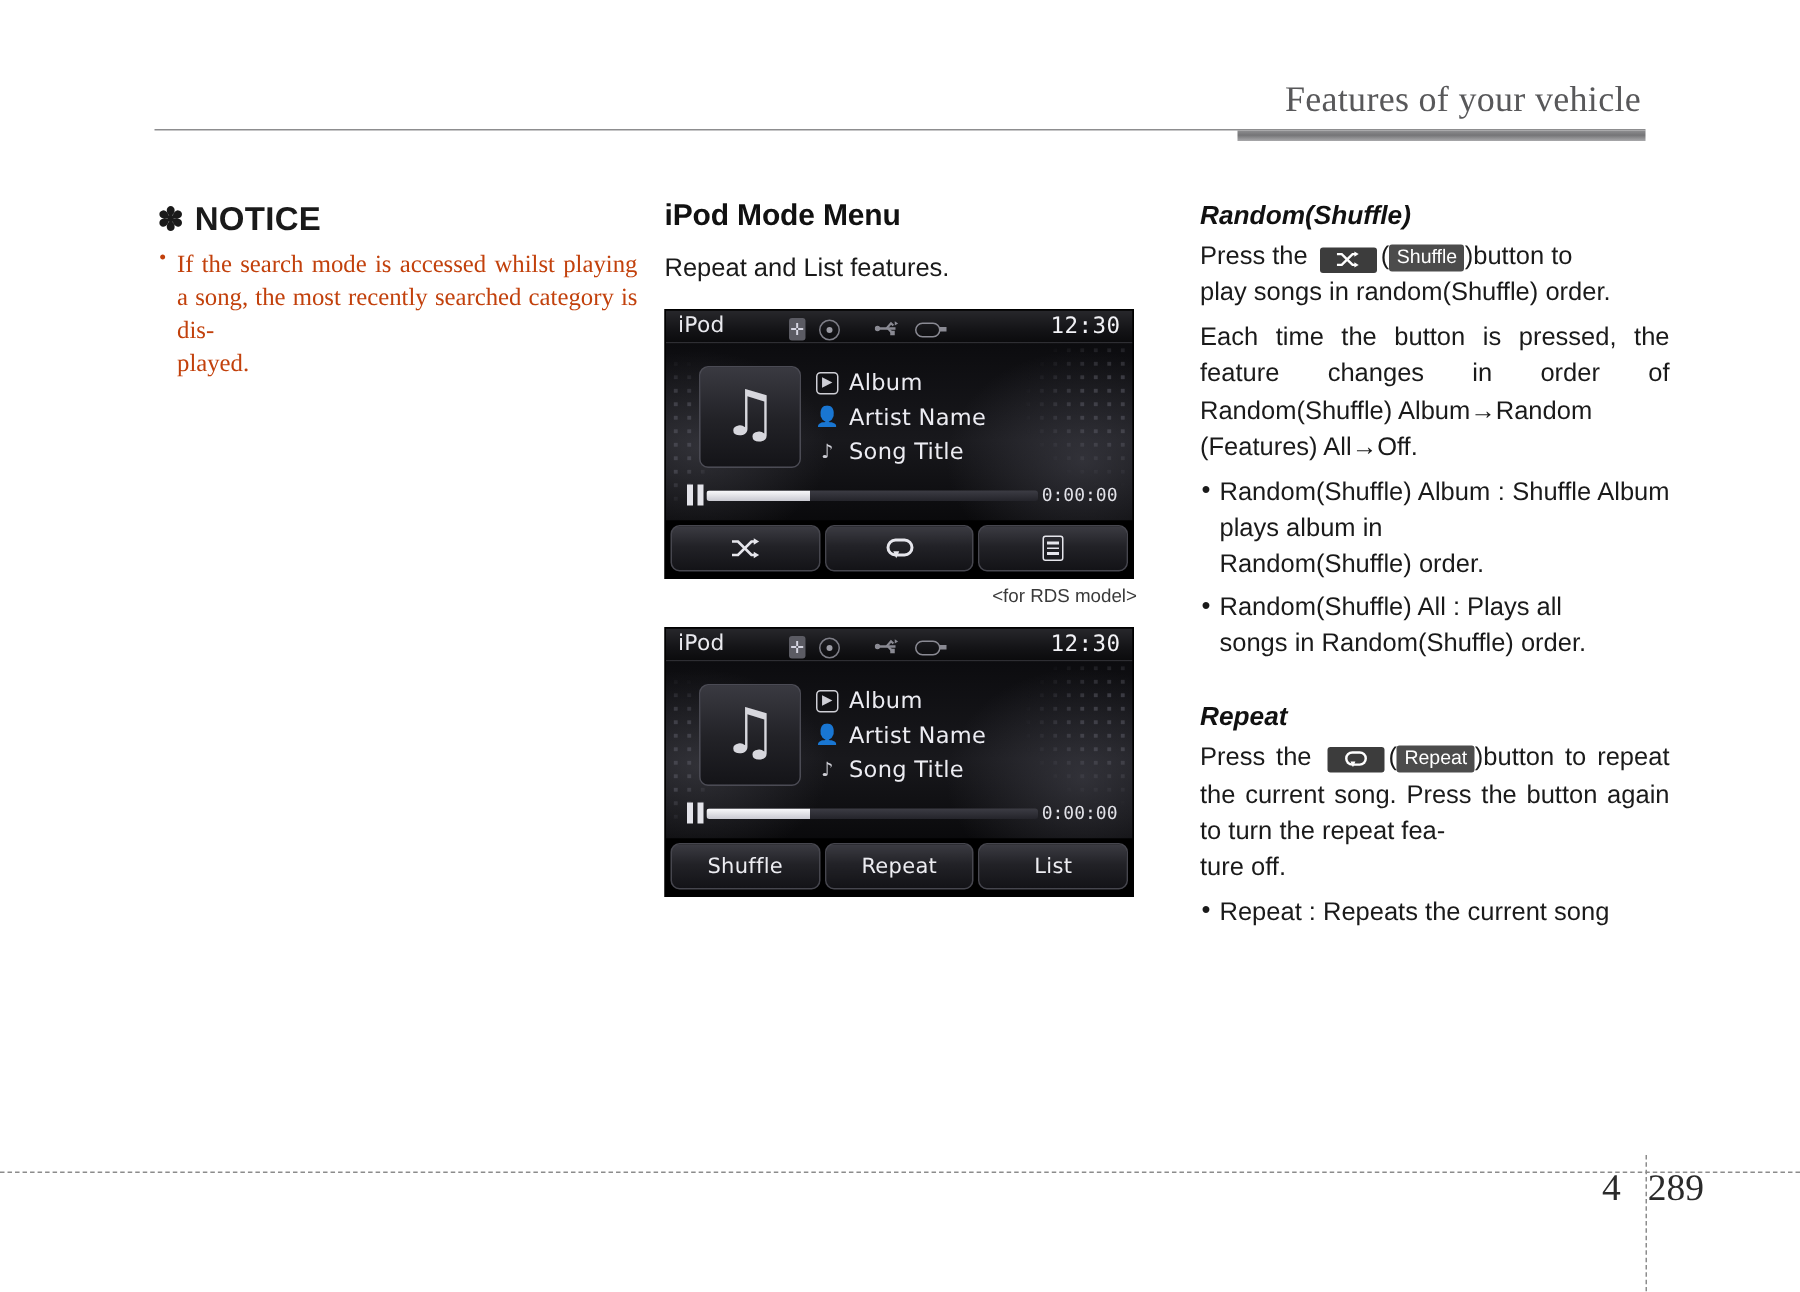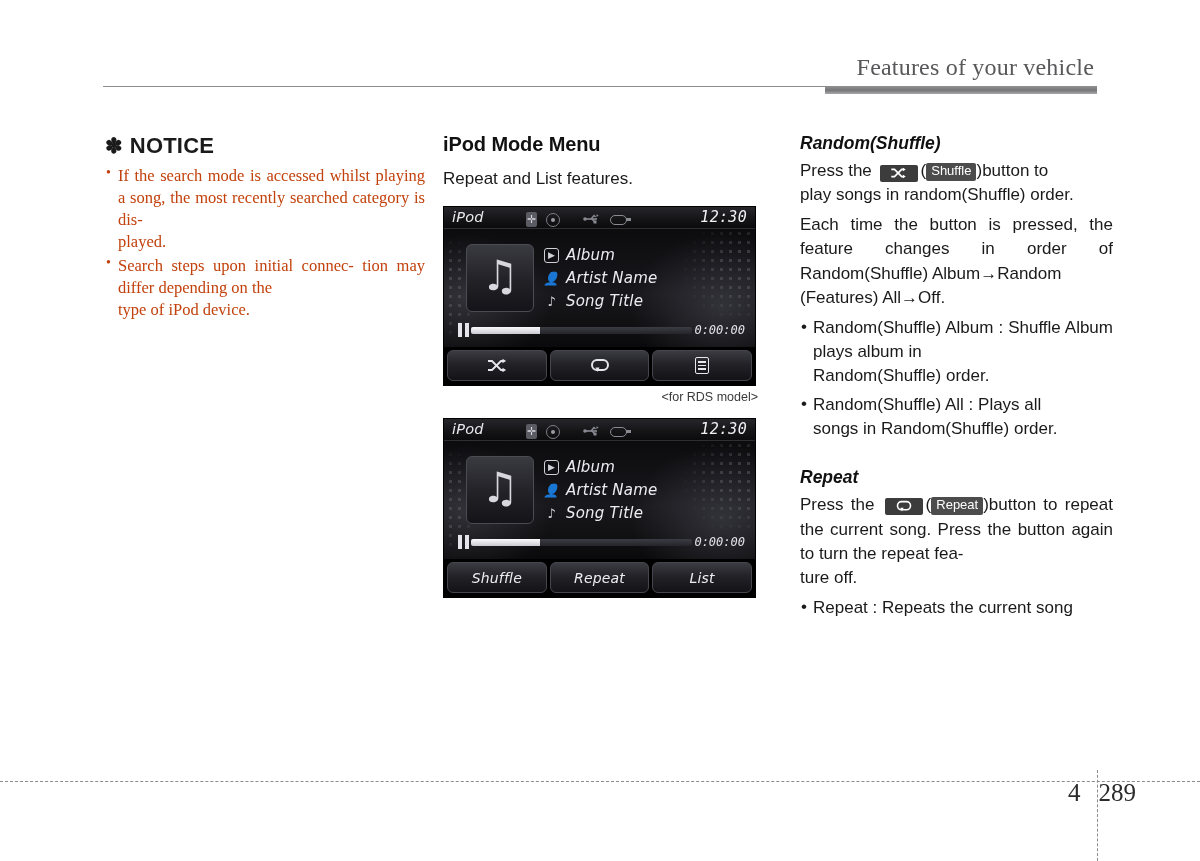--- a/index.html
+++ b/index.html
@@ -115,21 +115,20 @@
 
   
   .screen {
     position: relative;
     width: 313px;
     height: 180px;
     background: #000;
     overflow: hidden;
     font-family: "DejaVu Sans", sans-serif;
     border: 1px solid #000;
-    font-style: italic;
   }
   .screen + .screen-caption { margin-top: 4px; }
 
   .scr-statusbar {
     position: absolute;
     left: 0; top: 0; right: 0;
     height: 22px;
     background: linear-gradient(to bottom, #27272b 0%, #141417 60%, #0b0b0d 100%);
     border-bottom: 1px solid #2e2e33;
   }
@@ -492,24 +491,20 @@
 
 <div class="col col-left">
   <div class="notice-head">
     <span class="notice-star">✽</span>
     <span>NOTICE</span>
   </div>
   <ul class="notice-list">
     <li>
       <span>If the search mode is accessed whilst playing a song, the most recently searched category is dis-</span>
       <span class="lastline">played.</span>
-    </li>
-    <li>
-      <span>Search steps upon initial connec- tion may differ depending on the</span>
-      <span class="lastline">type of iPod device.</span>
     </li>
   </ul>
 </div>
 
 <div class="col col-mid">
   <h2 class="mid-head">iPod Mode Menu</h2>
   <p class="mid-para">
     <span class="lastline">Repeat and List features.</span>
   </p>
 

